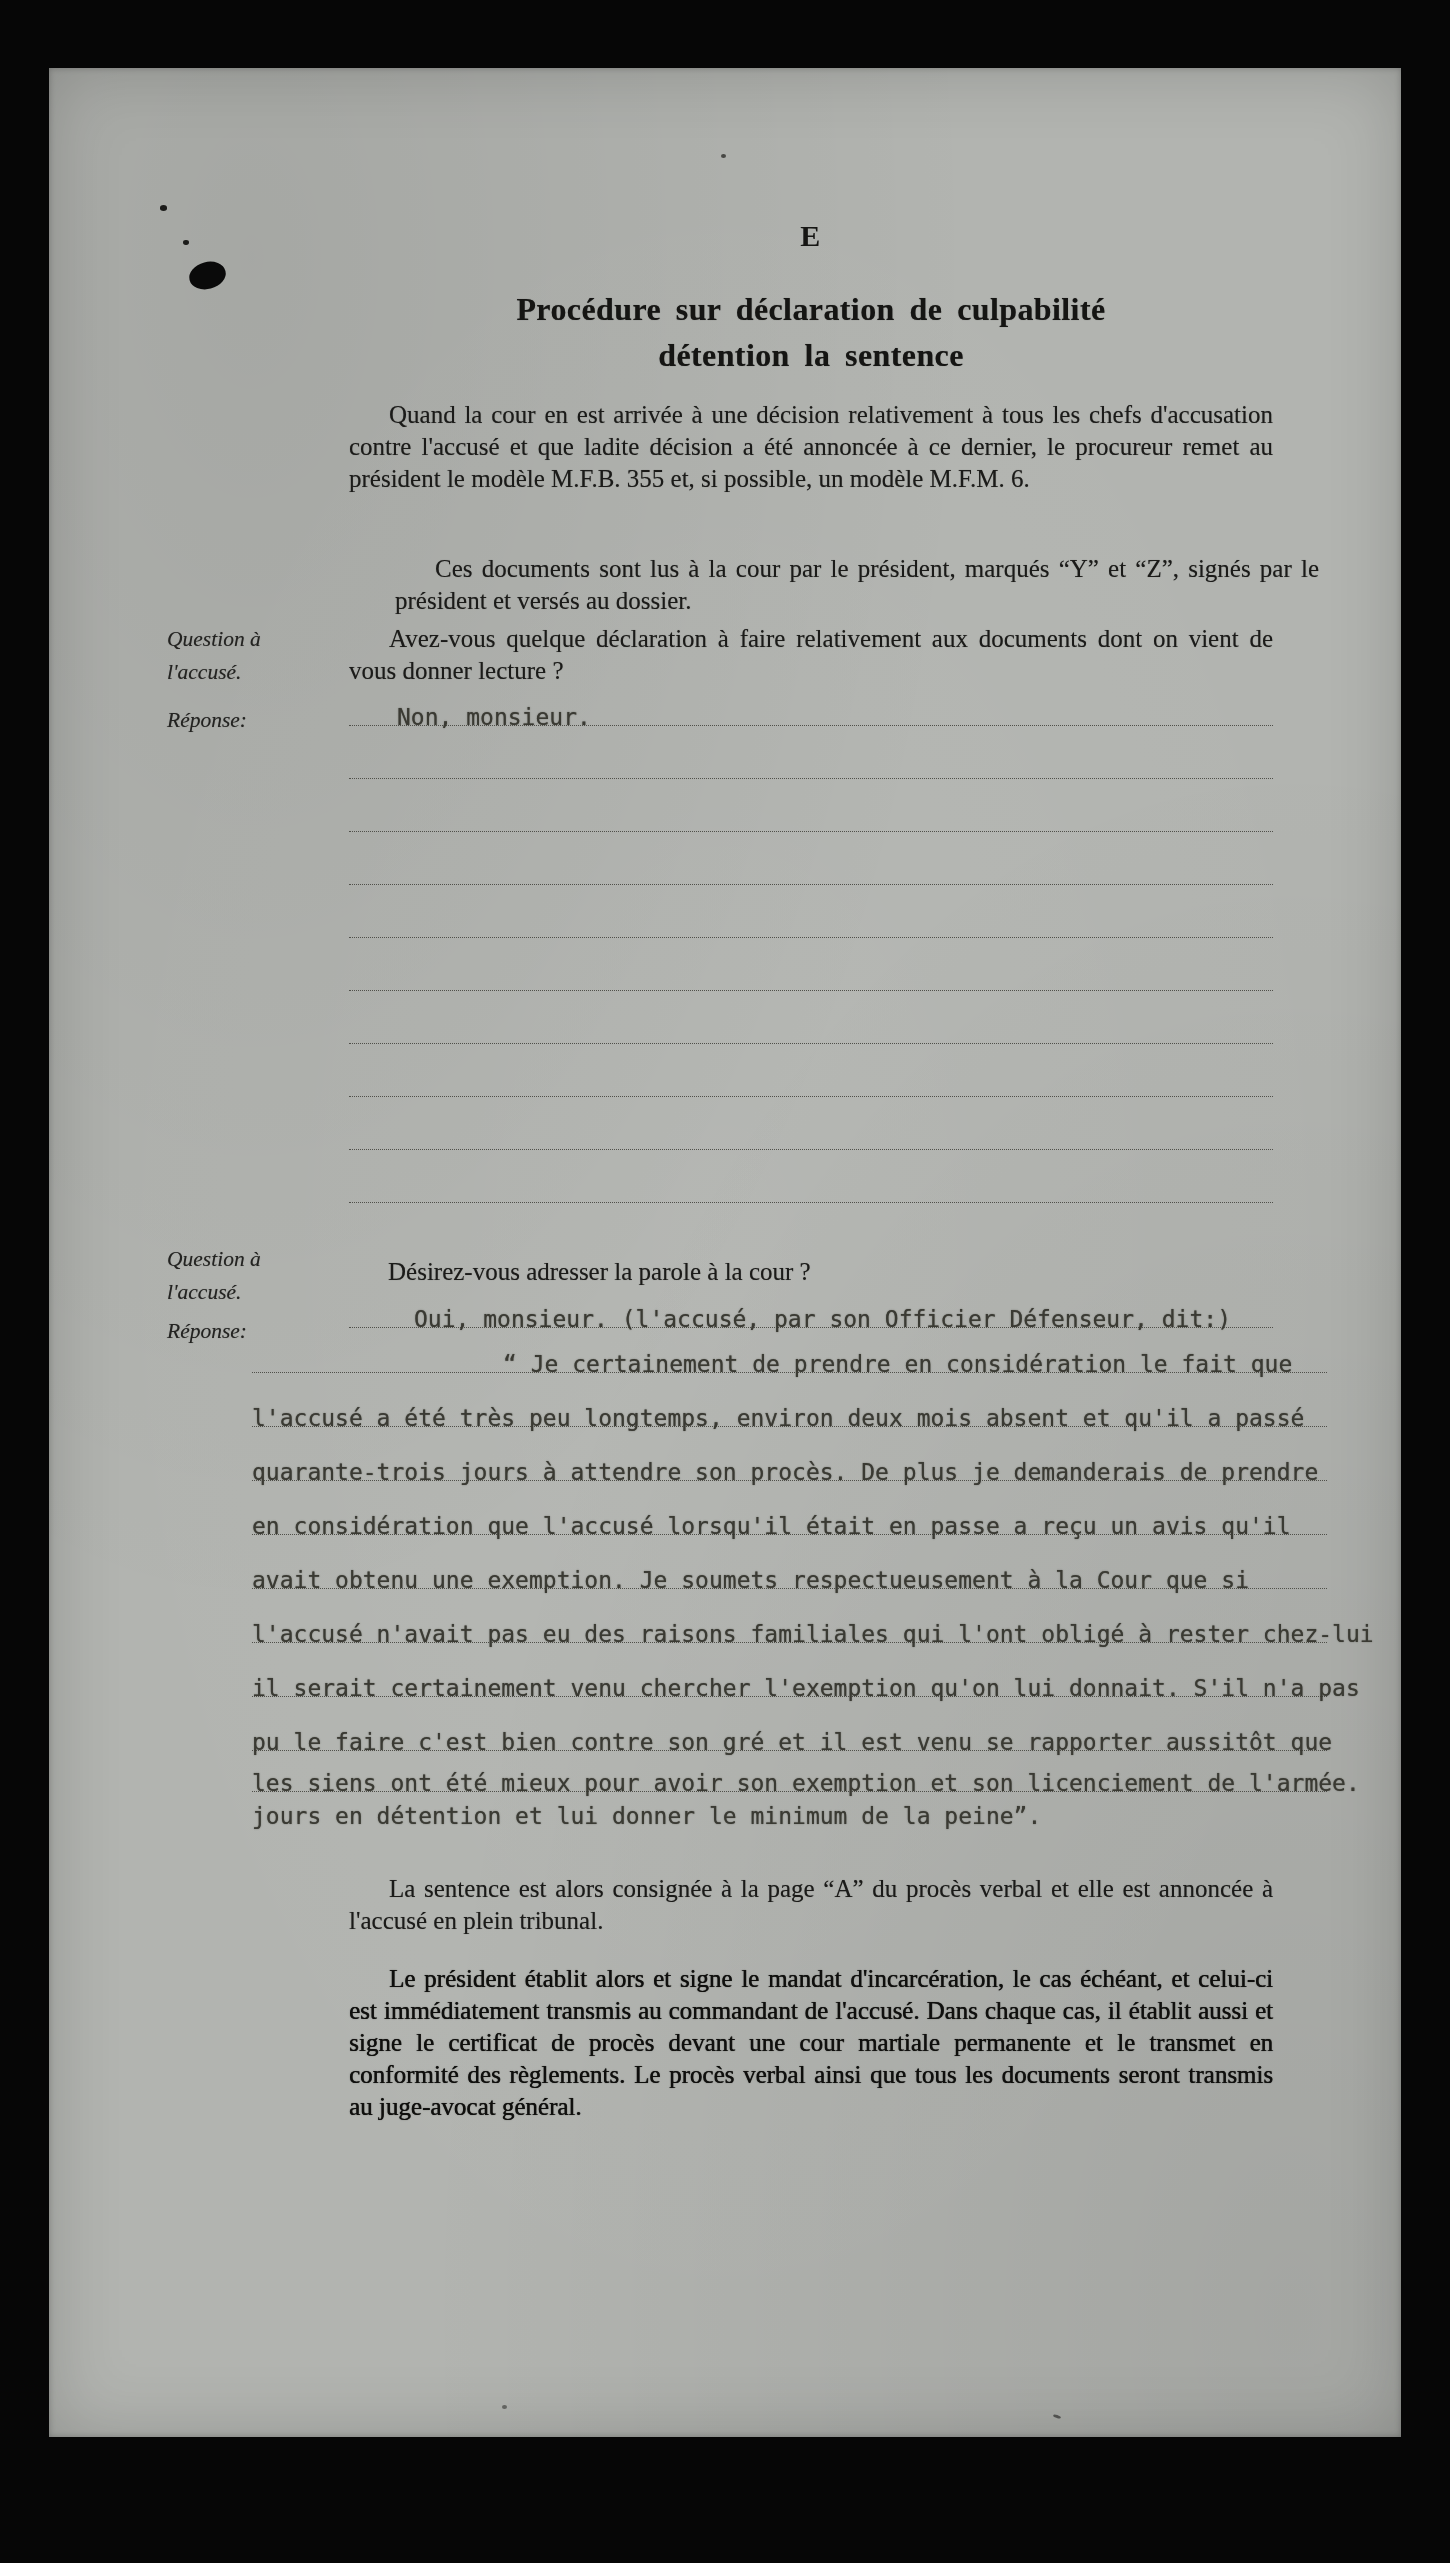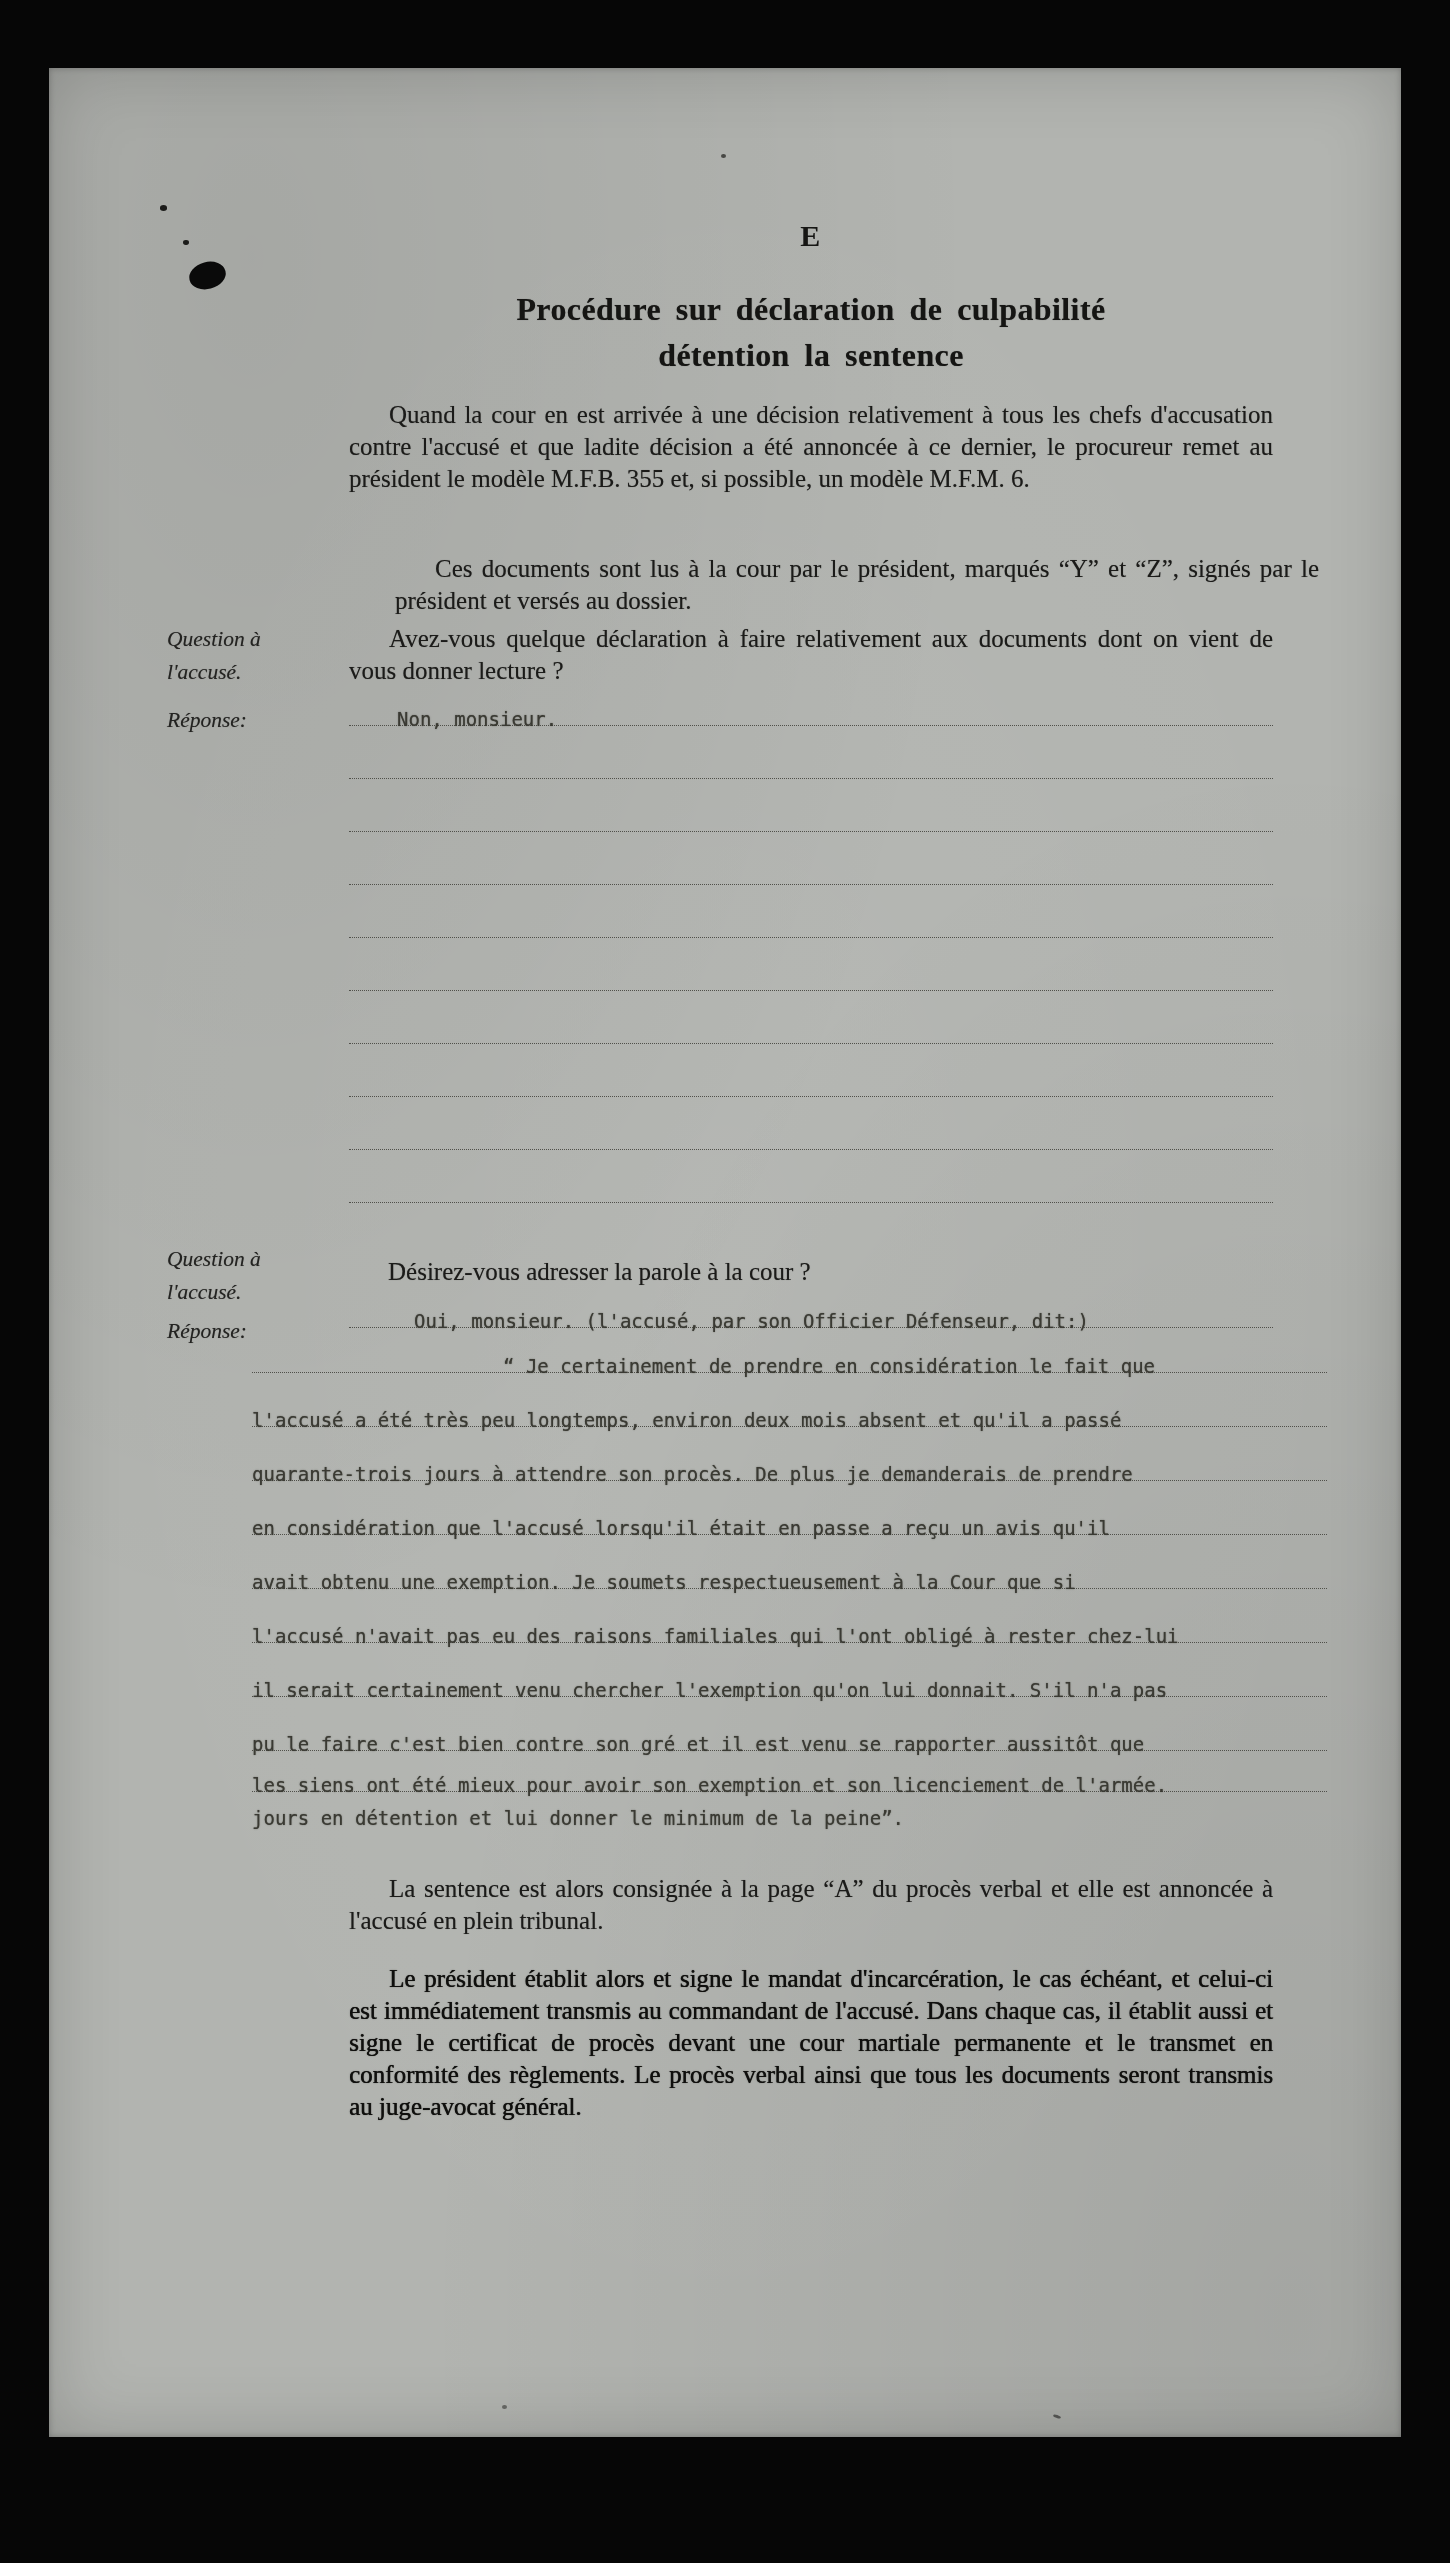--- a/index.html
+++ b/index.html
@@ -55,21 +55,21 @@
   }
   .margin-label {
     font-style: italic;
     font-size: 21.5px;
     line-height: 33px;
     color: #232321;
     text-shadow: 0 0 0.8px rgba(30,30,28,0.4);
   }
   .typed {
     font-family: "DejaVu Sans Mono", monospace;
-    font-size: 19px;
+    font-size: 23px;
     color: #3a3a33;
     white-space: nowrap;
     text-shadow: 0 0 1.2px rgba(55,55,48,0.8);
   }
   .lines-block { }
   .dotted-row {
     display: flex;
     align-items: flex-end;
     border-bottom: 1.6px dotted #50504a;
     box-sizing: border-box;

